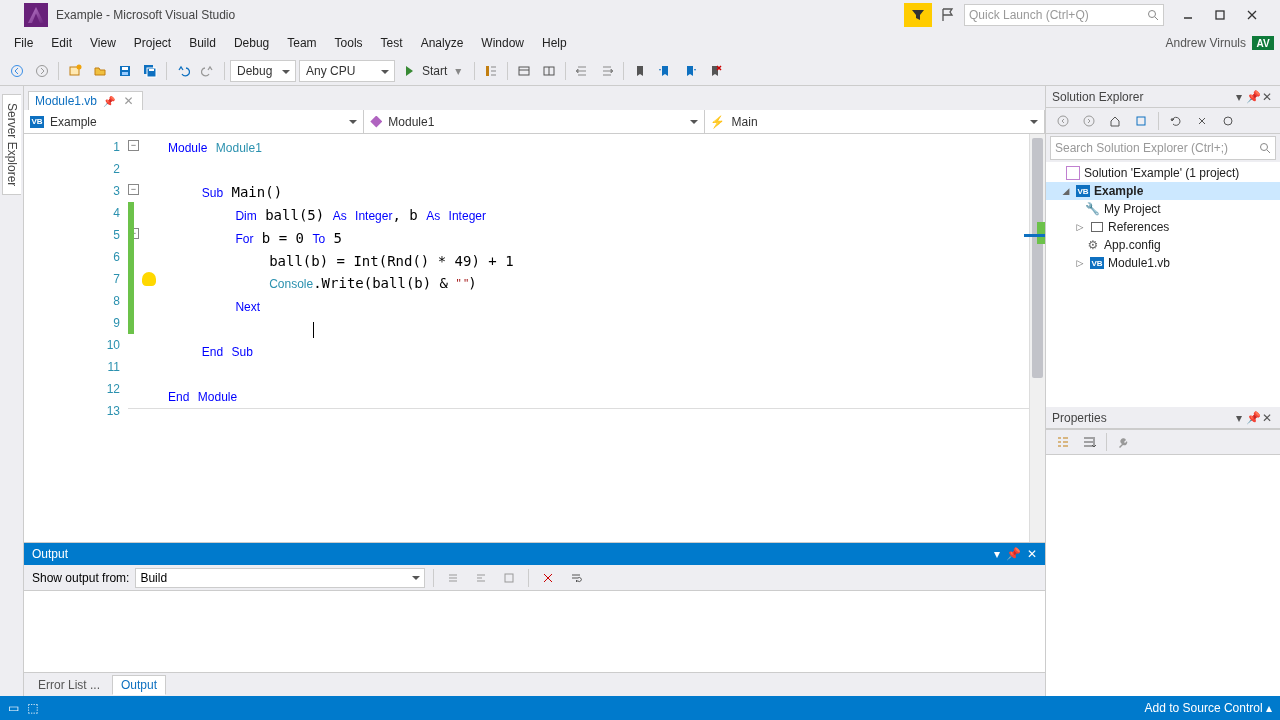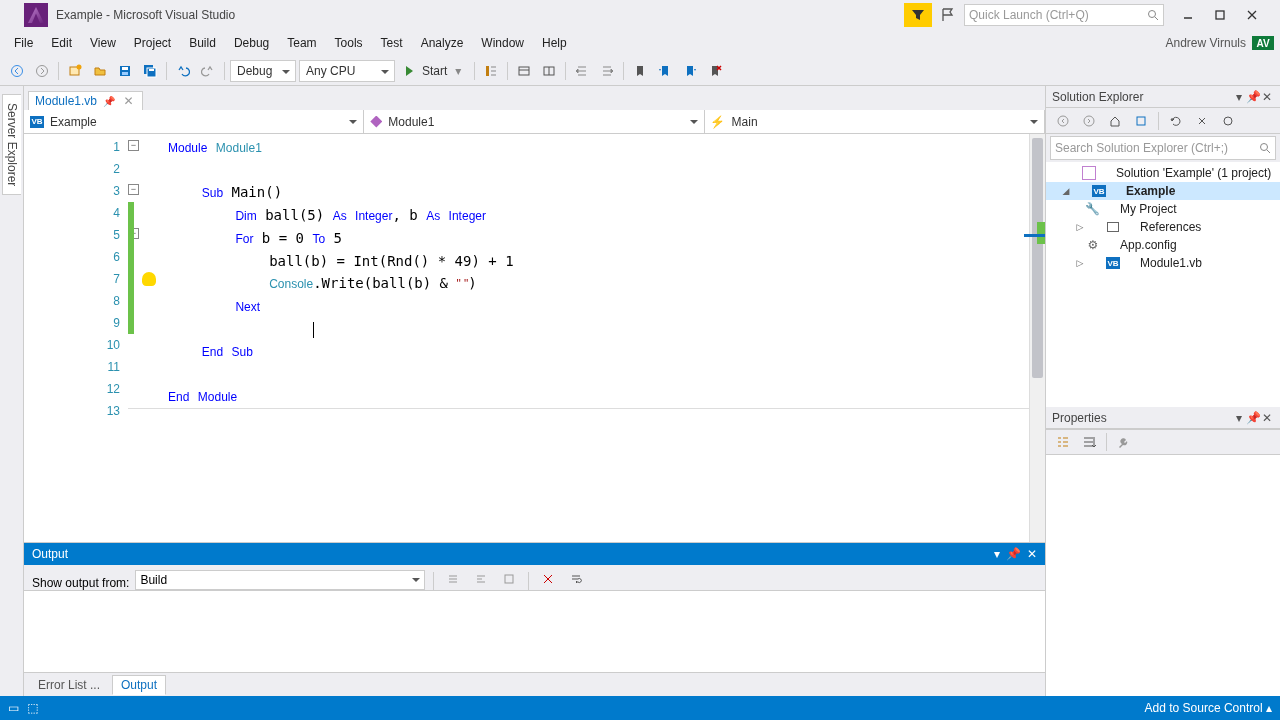--- a/index.html
+++ b/index.html
@@ -58,34 +58,34 @@
 .zoom-dd{border:1px solid #ccc;background:#fff;padding:0 16px 0 4px;height:16px;position:relative;font-size:11px;display:flex;align-items:center}
 .zoom-dd::after{content:"";position:absolute;right:3px;top:5px;border:3px solid transparent;border-top-color:#555}
 .right-panes{width:235px;display:flex;flex-direction:column;background:#eeeef2;border-left:1px solid #ccc}
 .pane-hdr{height:22px;background:#eeeef2;display:flex;align-items:center;padding:0 6px;color:#444;border-bottom:1px solid #ccc}
 .pane-hdr .t{flex:1}
 .pane-hdr .ico{width:14px;text-align:center;color:#555}
 .sol-tb{height:26px;display:flex;align-items:center;gap:4px;padding:0 6px;border-bottom:1px solid #ccc}
 .sol-search{height:24px;border:1px solid #ccc;background:#fff;margin:2px 4px;display:flex;align-items:center;padding:0 4px;color:#999}
 .sol-search span{flex:1}
 .tree{flex:1;background:#fff;overflow:auto;padding:2px 0}
-.tree-row{display:flex;align-items:center;height:18px;gap:20px;padding-left:4px;color:#222}
+.tree-row{display:flex;align-items:center;height:18px;gap:4px;padding-left:4px;color:#222}
 .tree-row.sel{background:#cce8ff}
 .tw{width:12px;text-align:center;color:#666;font-size:9px}
 .tico{width:14px;height:14px;display:flex;align-items:center;justify-content:center}
 .sln-ico{width:14px;height:14px;border:1px solid #c080d0;background:#fff}
 .wrench{color:#666}
 .ref{width:12px;height:10px;border:1px solid #666}
 .cfg{color:#666}
 .props-body{flex:1;background:#fff}
 .props-tb{height:26px;display:flex;align-items:center;gap:4px;padding:0 6px;border-bottom:1px solid #ccc;border-top:1px solid #ccc}
 .output-panel{height:130px;display:flex;flex-direction:column;border-top:1px solid #ccc}
 .out-hdr{height:22px;background:#007acc;color:#fff;display:flex;align-items:center;padding:0 8px}
 .out-hdr .t{flex:1}
-.out-bar{height:26px;background:#eeeef2;display:flex;align-items:flex-end;padding:0 8px;gap:6px;border-bottom:1px solid #ccc}
+.out-bar{height:26px;background:#eeeef2;display:flex;align-items:center;padding:0 8px;gap:6px;border-bottom:1px solid #ccc}
 .out-dd{width:290px;height:20px;border:1px solid #ccc;background:#fff;padding:0 16px 0 4px;position:relative;display:flex;align-items:center}
 .out-dd::after{content:"";position:absolute;right:4px;top:7px;border:4px solid transparent;border-top-color:#555}
 .out-text{flex:1;background:#fff;font-family:Consolas,monospace;font-size:12px;padding:4px 8px;color:#333}
 .bottom-tabs{height:24px;background:#eeeef2;display:flex;align-items:center;padding:0 6px;gap:4px;border-top:1px solid #ccc}
 .btab{padding:2px 8px;color:#555}
 .btab.active{background:#fff;border:1px solid #ccc;border-bottom-color:#fff;color:#0e70c0}
 .statusbar{height:24px;background:#007acc;color:#fff;display:flex;align-items:center;padding:0 8px;gap:8px}
 .statusbar .s{flex:1}
 .editor-scroll{width:16px;background:#f0f0f0;border-left:1px solid #ddd;position:relative}
 .scroll-thumb{position:absolute;left:2px;right:2px;background:#c2c3c9;border-radius:2px}

